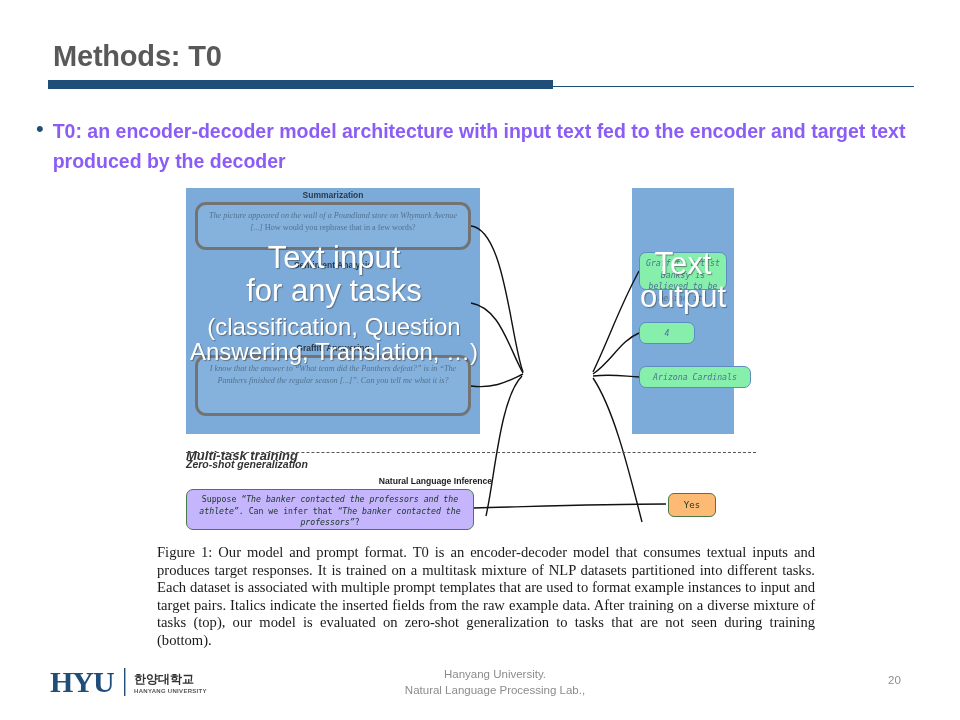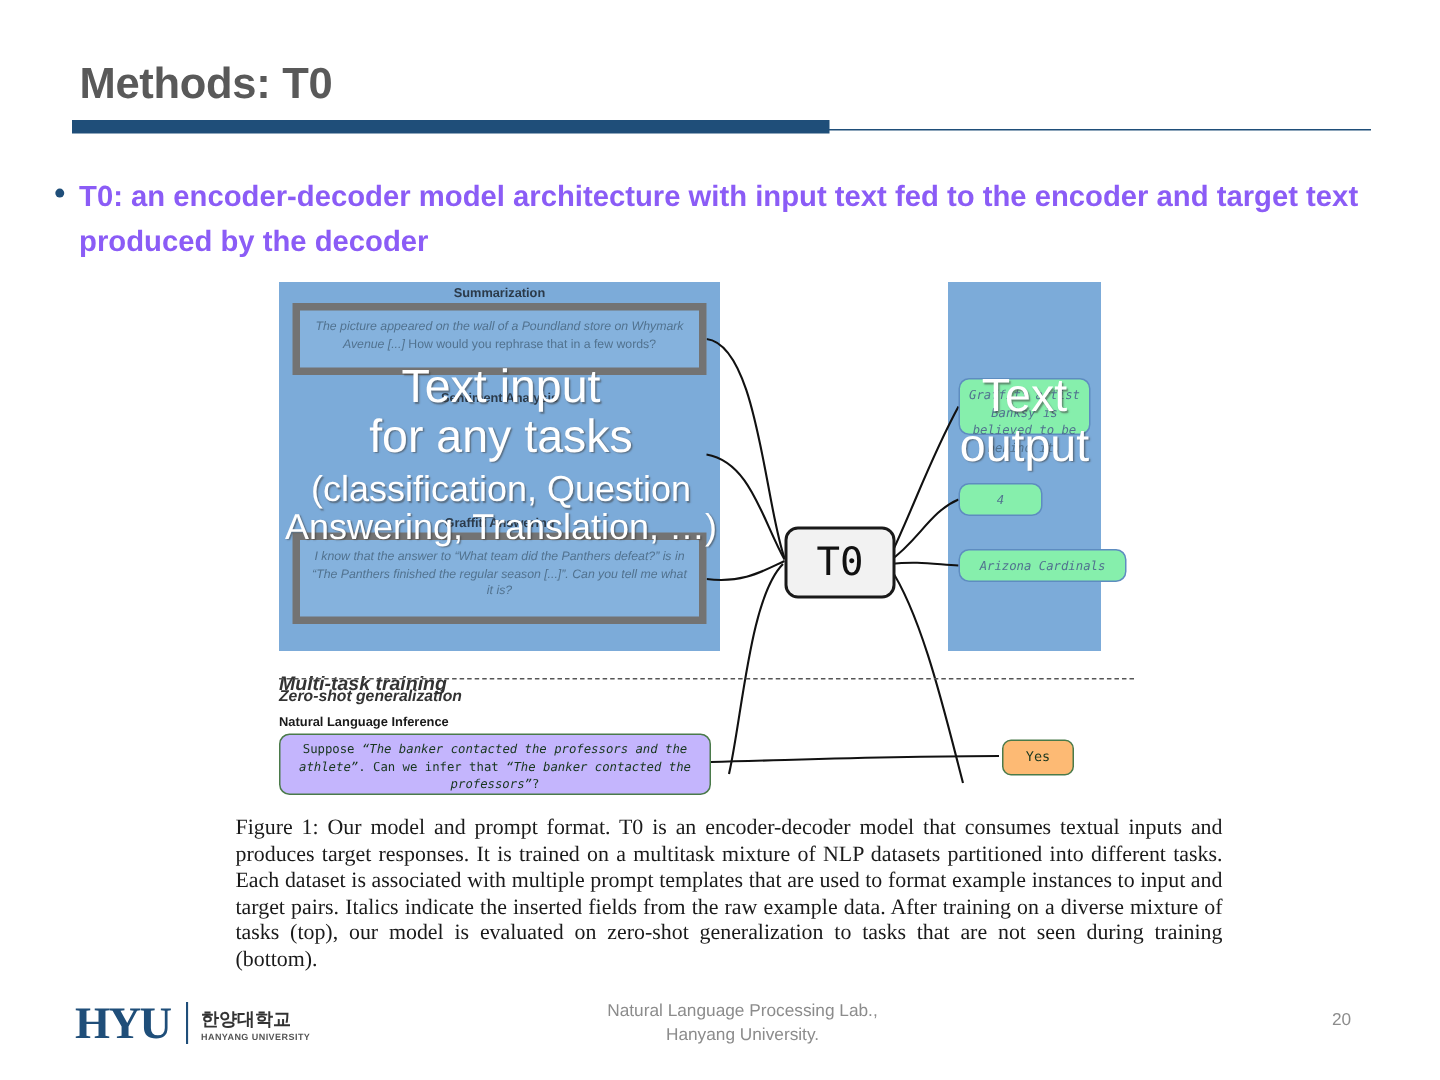--- a/index.html
+++ b/index.html
@@ -45,23 +45,23 @@
   #input-panel{left:36px;top:2px;width:294px;height:246px;}
   #output-panel{left:482px;top:2px;width:102px;height:246px;}
   
   .task-label{
     position:absolute;width:294px;text-align:center;
     font-size:8.5px;font-weight:bold;color:#2b3a4a;
     left:36px;
   }
   
   .ex-box{
-    position:absolute;border:5px solid #737373;border-radius:0;
+    position:absolute;border:3px solid #737373;border-radius:11px;
     background:#85b2dd;
-    font-family:Liberation Sans, sans-serif;
+    font-family:Liberation Serif, serif;
     font-size:8.2px;line-height:11.5px;color:#51728f;
     text-align:center;padding:5px 7px;box-sizing:border-box;
     font-style:italic;
   }
   .ex-box .rm{font-style:normal;}
   #ex-summ{left:45px;top:16px;width:276px;height:48px;}
   #ex-sent{left:45px;top:86px;width:276px;height:61px;}
   #ex-qa  {left:45px;top:169px;width:276px;height:61px;}
   
   .out-box{
@@ -92,21 +92,21 @@
   }
   #zero-shot-label{
     position:absolute;left:36px;top:272px;font-size:10.5px;
     font-style:italic;font-weight:bold;color:#333;
   }
   #dash-divider{
     position:absolute;left:36px;top:266px;width:570px;height:0;
     border-top:1.6px dashed #555;
   }
   #nli-label{
-    position:absolute;left:36px;top:290px;width:294px;text-align:left;
+    position:absolute;left:48px;top:290px;width:294px;text-align:right;
     font-size:8.6px;font-weight:bold;color:#1a1a1a;
   }
   #ex-nli{
     position:absolute;left:36px;top:303px;width:288px;height:41px;
     border:1px solid #4a7a4a;border-radius:7px;background:#c4b5fd;
     font-family:"DejaVu Sans Mono", monospace;
     font-size:8.2px;line-height:11.5px;color:#18361e;
     text-align:center;padding:4px 6px;box-sizing:border-box;
   }
   #ex-nli .it{font-style:italic;}
@@ -176,21 +176,20 @@
   </svg>
 
   <div class="task-label" style="top:4px">Summarization</div>
   <div class="ex-box" id="ex-summ"><span>The picture appeared on the wall of a Poundland store on Whymark Avenue [...] </span><span class="rm">How would you rephrase that in a few words?</span></div>
 
   <div class="task-label" style="top:74px">Sentiment Analysis</div>
 
   <div class="task-label" style="top:157px">Graffiti Answering</div>
   <div class="ex-box" id="ex-qa"><span>I know that the answer to “What team did the Panthers defeat?” is in “The Panthers finished the regular season [...]”. Can you tell me what it is?</span></div>
 
-  <div id="t0-node">T0</div>
 
   <div class="out-box" id="out-1">Graffiti artist Banksy is believed to be behind it.</div>
   <div class="out-box" id="out-2">4</div>
   <div class="out-box" id="out-3">Arizona Cardinals</div>
 
   <div id="multi-task-label">Multi-task training</div>
   <div id="dash-divider"></div>
   <div id="zero-shot-label">Zero-shot generalization</div>
 
   <div id="nli-label">Natural Language Inference</div>
@@ -207,16 +206,16 @@
 <div id="caption">Figure 1: Our model and prompt format. T0 is an encoder-decoder model that consumes textual inputs and produces target responses. It is trained on a multitask mixture of NLP datasets partitioned into different tasks. Each dataset is associated with multiple prompt templates that are used to format example instances to input and target pairs. Italics indicate the inserted fields from the raw example data. After training on a diverse mixture of tasks (top), our model is evaluated on zero-shot generalization to tasks that are not seen during training (bottom).</div>
 
 <svg id="logo" viewBox="0 0 210 40">
   <text x="0" y="28" font-family="Liberation Serif, serif" font-size="30" font-weight="bold" fill="#1f4e79" letter-spacing="-1">HYU</text>
   <rect x="74" y="4" width="1.4" height="28" fill="#1f4e79"></rect>
   <text x="84" y="19" font-family="Liberation Sans, sans-serif" font-size="12" font-weight="bold" fill="#333">한양대학교</text>
   <text x="84" y="29" font-family="Liberation Sans, sans-serif" font-size="6" font-weight="bold" fill="#555" letter-spacing="0.3">HANYANG UNIVERSITY</text>
 </svg>
 
 <div id="footer-center">
+  <div>Hanyang University.</div>
   <div>Natural Language Processing Lab.,</div>
-  <div>Hanyang University.</div>
 </div>
 <div id="page-num">20</div>
 
 </body></html>

